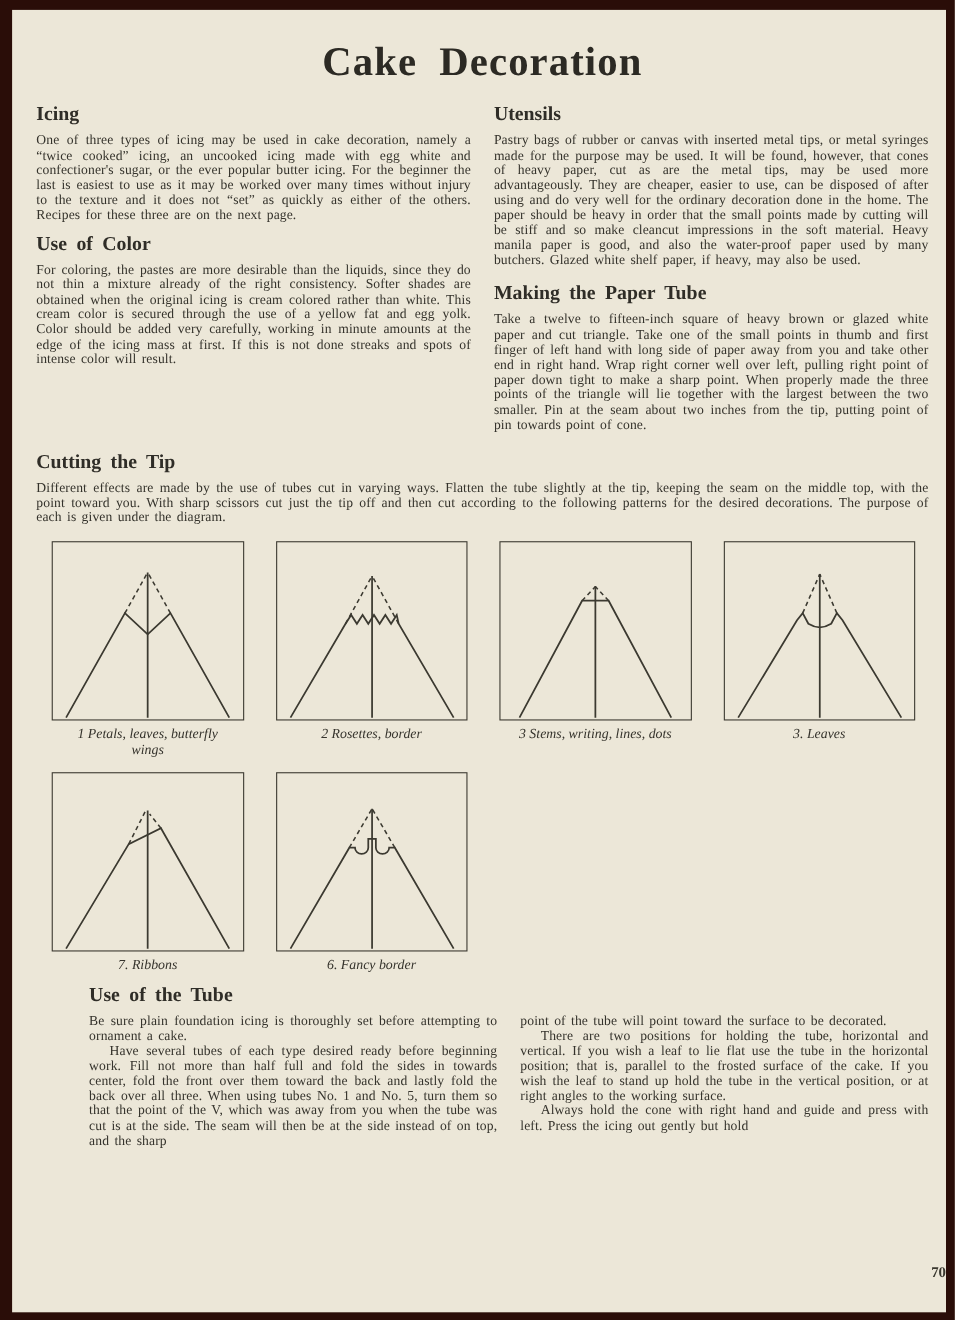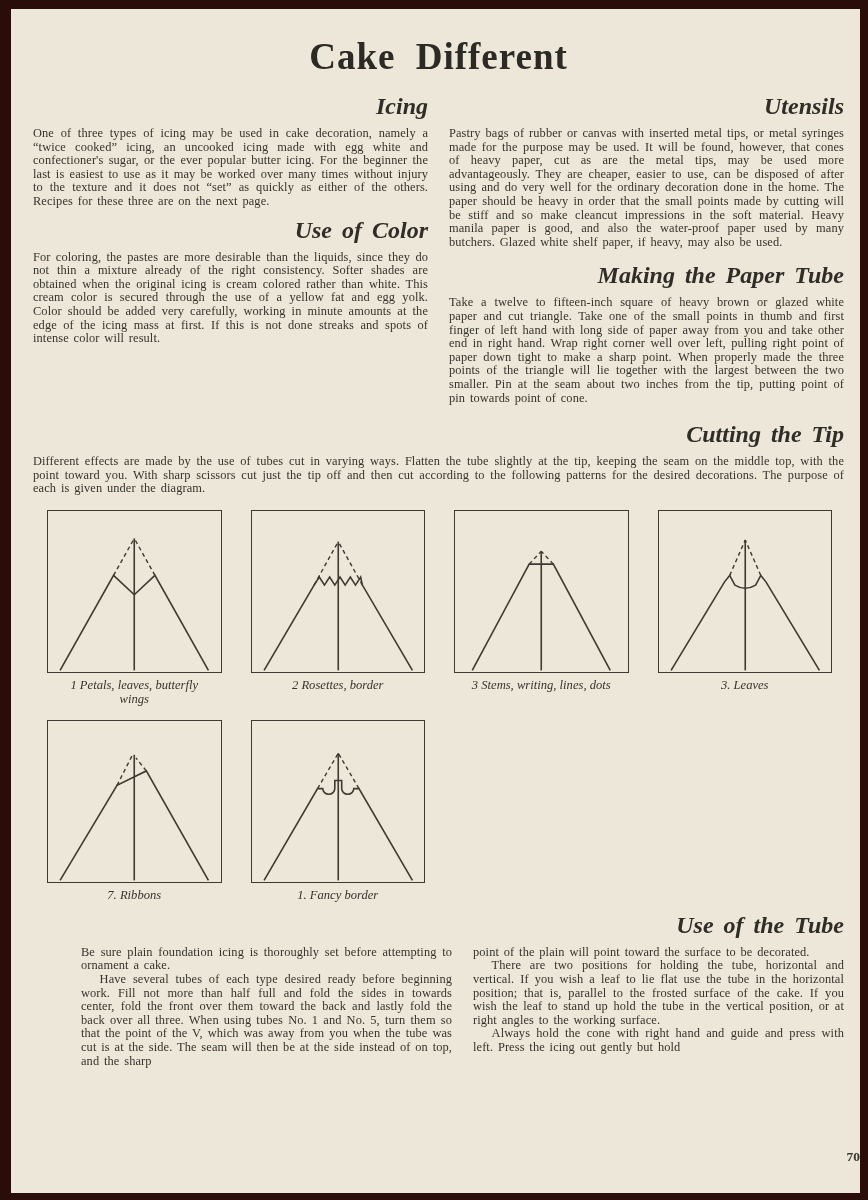--- a/index.html
+++ b/index.html
@@ -24,24 +24,23 @@
     margin:14px 0 2px 0;
     text-align:center;
     font-size:37px;
     font-weight:700;
     letter-spacing:1px;
     word-spacing:10px;
     color:#2c2a24;
   }
   h2.sect{
     margin:13px 0 7px 0;
-    text-align:right;
-    font-style:italic;
+    text-align:left;
     font-weight:700;
-    font-size:24px;
+    font-size:18px;
     word-spacing:4px;
     color:#2f2d27;
   }
   p.body{
     margin:0;
     font-size:12.4px;
     line-height:13.6px;
     text-align:justify;
     word-spacing:1.6px;
     letter-spacing:0.1px;
@@ -82,21 +81,21 @@
     font-weight:700;
     color:#3a382f;
   }
   section{display:block;}
 </style>
 </head>
 <body>
 
 <div class="page">
 
-  <h1 class="title">Cake Different</h1>
+  <h1 class="title">Cake Decoration</h1>
 
   <div class="cols">
     <div class="col">
       <section>
         <h2 class="sect">Icing</h2>
         <p class="body">One of three types of icing may be used in cake decoration, namely a “twice cooked” icing, an uncooked icing made with egg white and confectioner's sugar, or the ever popular butter icing.  For the beginner the last is easiest to use as it may be worked over many times without injury to the texture and it does not “set” as quickly as either of the others.  Recipes for these three are on the next page.</p>
       </section>
       <section>
         <h2 class="sect" style="margin-top:8px;">Use of Color</h2>
         <p class="body">For coloring, the pastes are more desirable than the liquids, since they do not thin a mixture already of the right consistency.  Softer shades are obtained when the original icing is cream colored rather than white.  This cream color is secured through the use of a yellow fat and egg yolk.  Color should be added very carefully, working in minute amounts at the edge of the icing mass at first.  If this is not done streaks and spots of intense color will result.</p>
@@ -171,33 +170,33 @@
         <figcaption class="dcap">7.  Ribbons</figcaption>
       </figure>
       <figure class="diagram">
         <div class="dbox">
           <svg viewBox="0 0 100 100" preserveAspectRatio="none">
             <path class="solid" vector-effect="non-scaling-stroke" d="M7,99 L38,42 L41,42 A3.5,3.5 0 0 0 48,42 L48,37 L52,37 L52,42 A3.5,3.5 0 0 0 59,42 L62,42 L93,99"></path>
             <path class="solid" vector-effect="non-scaling-stroke" d="M50,20 L50,99"></path>
             <path class="dashed" vector-effect="non-scaling-stroke" d="M38,42 L50,20 M62,42 L50,20"></path>
           </svg>
         </div>
-        <figcaption class="dcap">1.  Fancy border</figcaption>
+        <figcaption class="dcap">6.  Fancy border</figcaption>
       </figure>
     </div>
 
   <section class="tube-cols">
     <h2 class="sect" style="margin-top:10px;">Use of the Tube</h2>
     <div class="cols">
       <div class="col">
         <p class="body">Be sure plain foundation icing is thoroughly set before attempting to ornament a cake.</p>
         <p class="body indent">Have several tubes of each type desired ready before beginning work.  Fill not more than half full and fold the sides in towards center, fold the front over them toward the back and lastly fold the back over all three.  When using tubes No. 1 and No. 5, turn them so that the point of the V, which was away from you when the tube was cut is at the side.  The seam will then be at the side instead of on top, and the sharp</p>
       </div>
       <div class="col">
-        <p class="body">point of the plain will point toward the surface to be decorated.</p>
+        <p class="body">point of the tube will point toward the surface to be decorated.</p>
         <p class="body indent">There are two positions for holding the tube, horizontal and vertical.  If you wish a leaf to lie flat use the tube in the horizontal position; that is, parallel to the frosted surface of the cake.  If you wish the leaf to stand up hold the tube in the vertical position, or at right angles to the working surface.</p>
         <p class="body indent">Always hold the cone with right hand and guide and press with left.  Press the icing out gently but hold</p>
       </div>
     </div>
   </section>
 
   <div class="pageno">70</div>
 
 </div>
 

